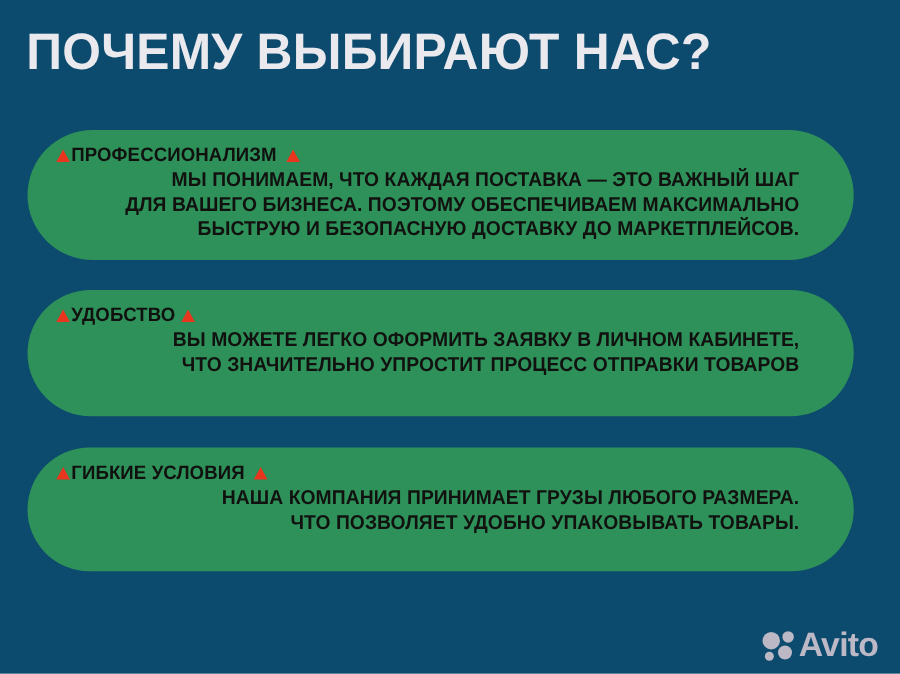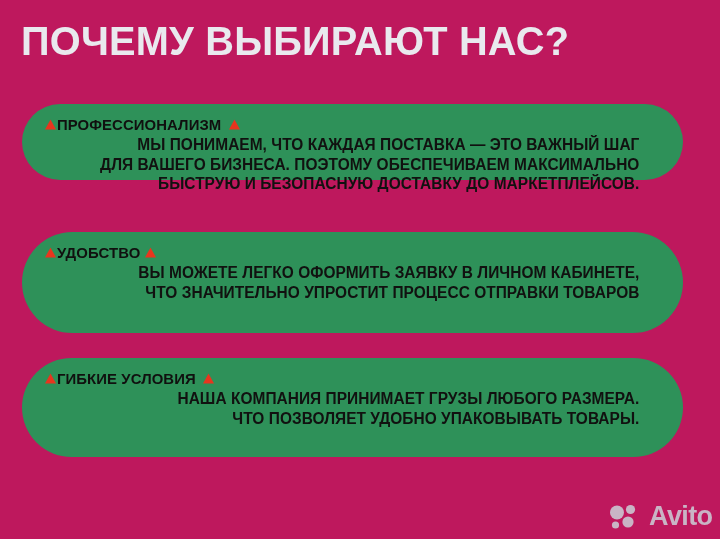--- a/index.html
+++ b/index.html
@@ -10,21 +10,21 @@
     width: 720px;
     height: 539px;
     overflow: hidden;
     font-family: "Liberation Sans", sans-serif;
   }
 
   #poster {
     position: relative;
     width: 720px;
     height: 539px;
-    background: #be185d;
+    background: #0c4a6e;
     box-sizing: border-box;
     overflow: hidden;
   }
 
   
   #poster-title {
     position: absolute;
     left: 21px;
     top: 19px;
     font-family: "Liberation Sans Narrow", "Liberation Sans", sans-serif;
@@ -41,21 +41,21 @@
   
   .card {
     position: absolute;
     left: 22px;
     width: 661px;
     background: #2E9159;
     border-radius: 54px;
     box-sizing: border-box;
     padding: 11px 22px 10px 22px;
   }
-  #card-0 { top: 104px;  height: 76px; }
+  #card-0 { top: 104px;  height: 104px; }
   #card-1 { top: 232px;  height: 101px; }
   #card-2 { top: 358px;  height: 99px; }
 
   .card-heading {
     font-size: 15.5px;
     line-height: 19px;
     font-weight: bold;
     color: #10100F;
     letter-spacing: 0.1px;
     white-space: nowrap;
@@ -91,21 +91,21 @@
     transform-origin: left center;
   }
 
   
   #avito-logo {
     position: absolute;
     left: 609px;
     top: 503px;
     display: flex;
     align-items: center;
-    gap: 13px;
+    gap: 3px;
     opacity: 0.92;
   }
   #avito-mark { display: block; }
   #avito-wordmark {
     font-family: "Liberation Sans", sans-serif;
     font-size: 27px;
     line-height: 27px;
     font-weight: bold;
     color: #CBC2CE;
     letter-spacing: -0.6px;

